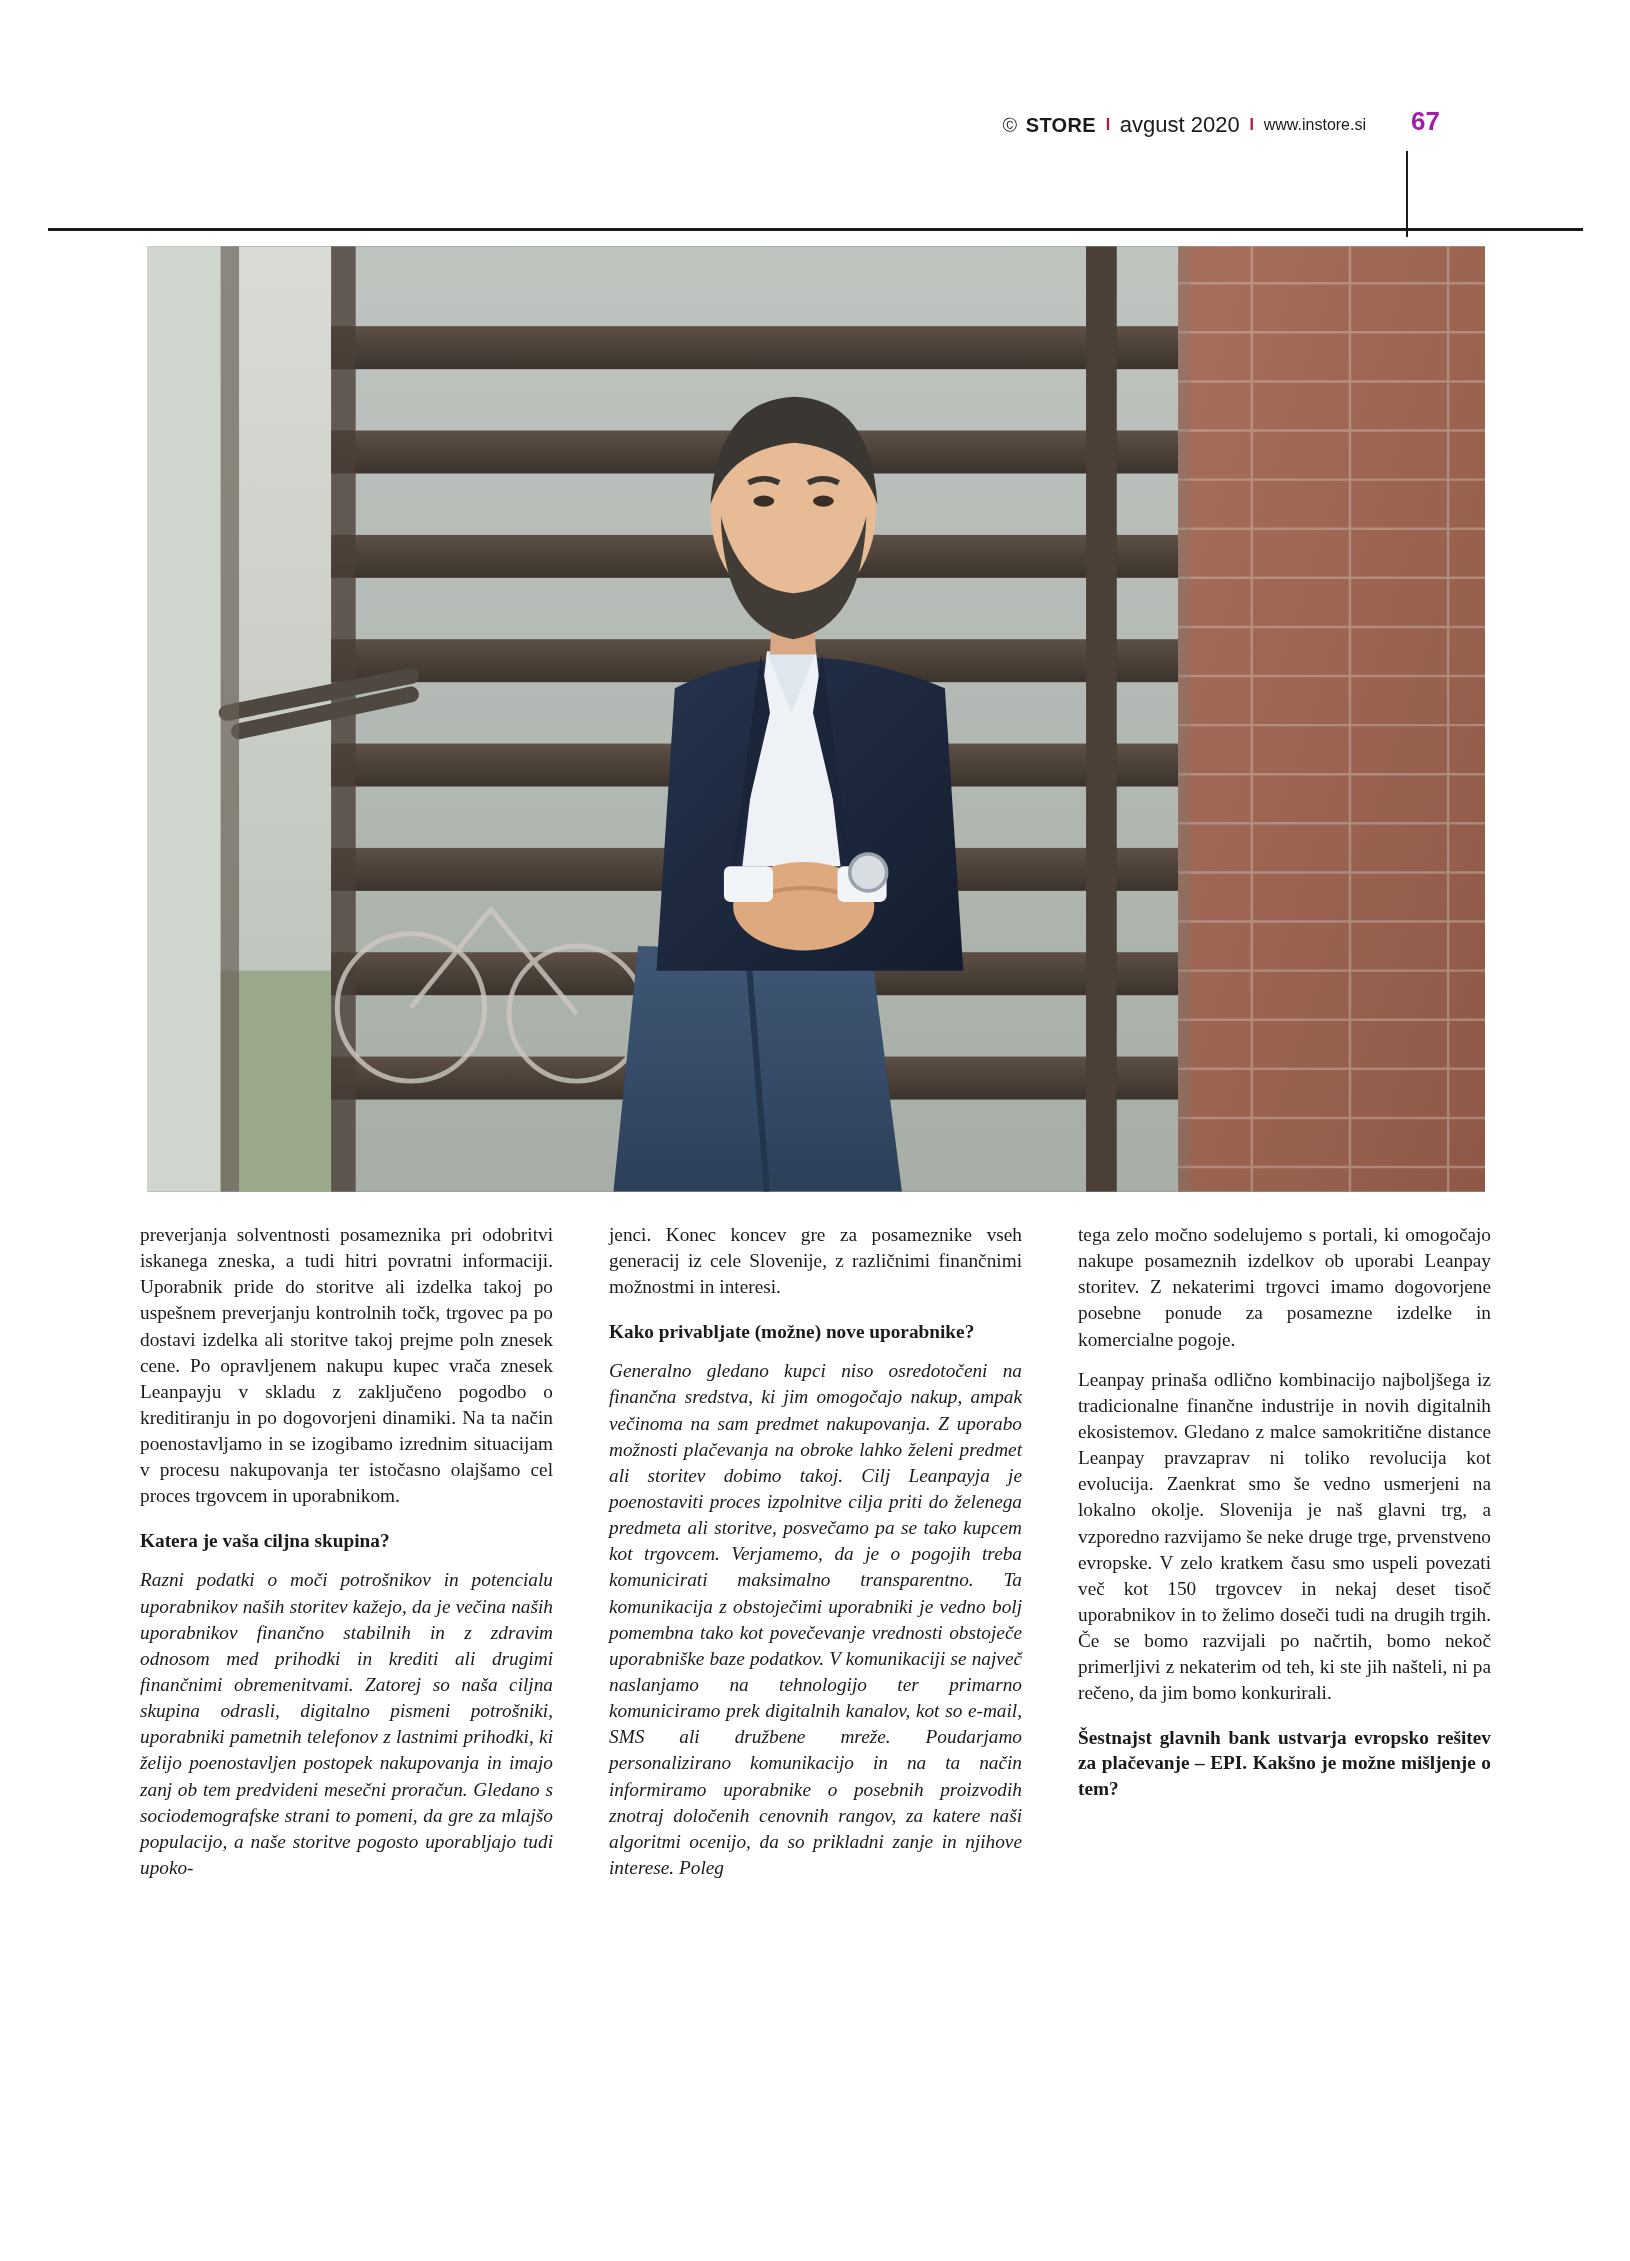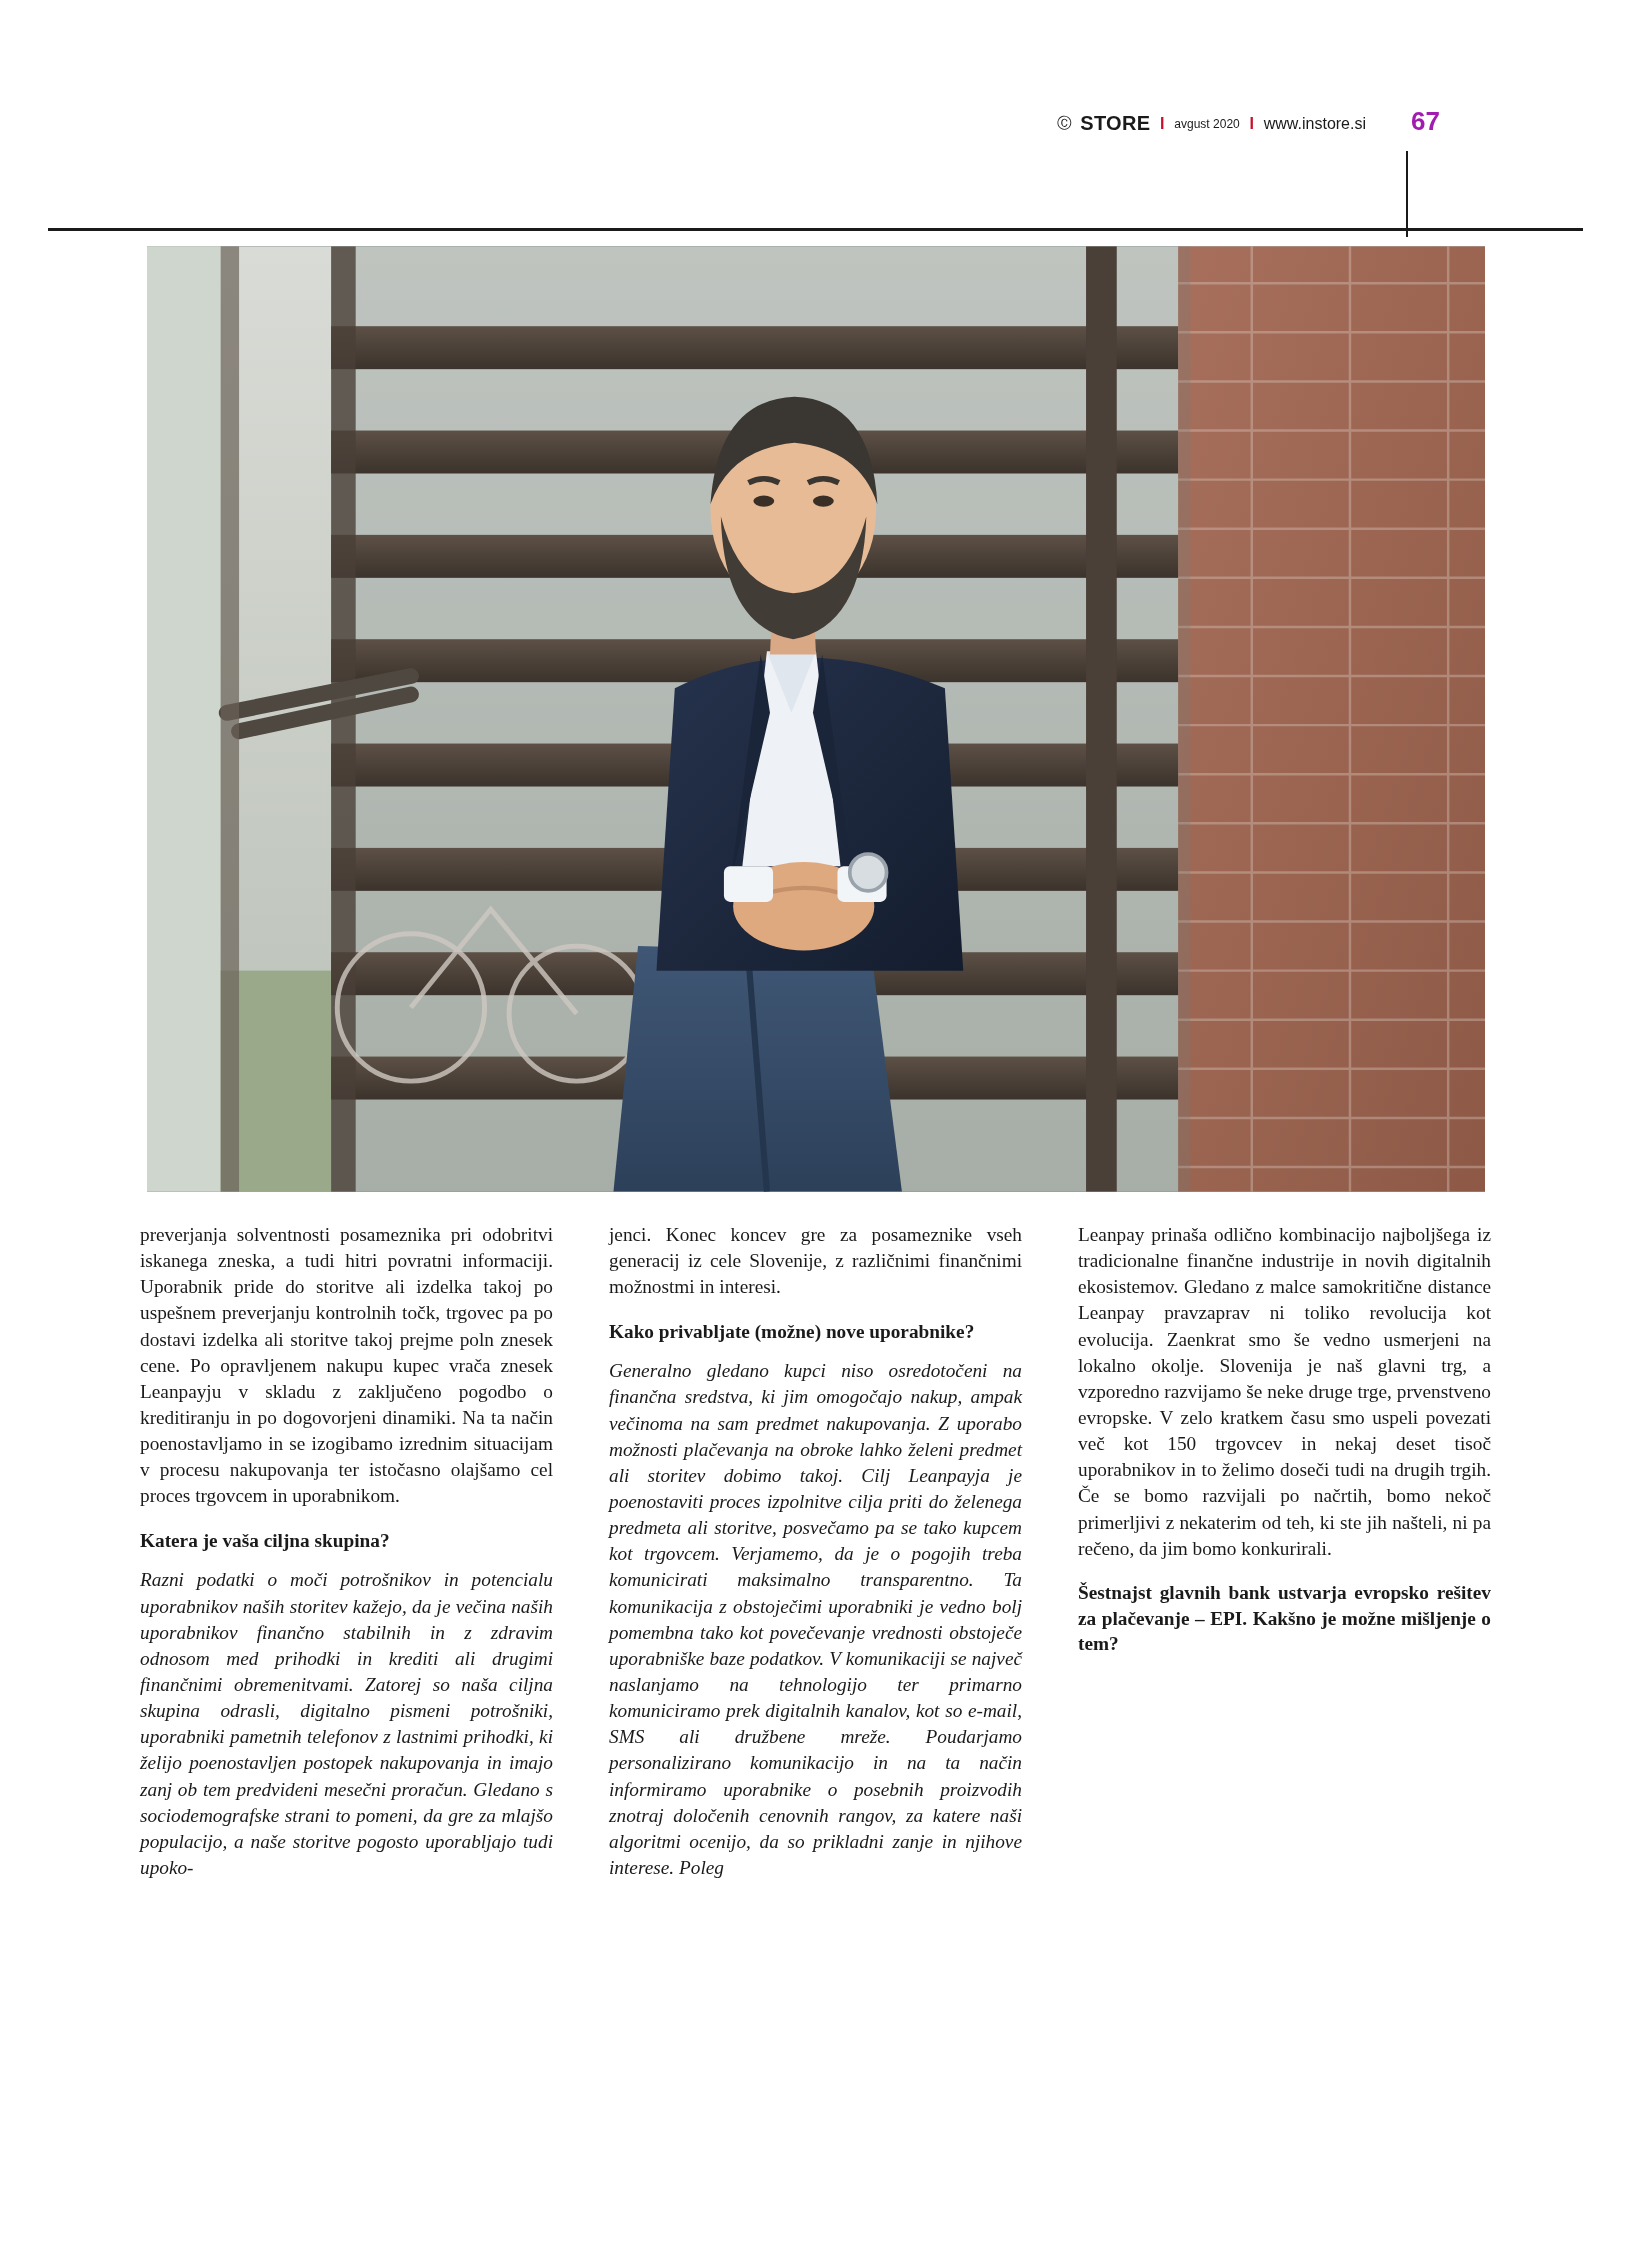--- a/index.html
+++ b/index.html
@@ -62,21 +62,21 @@
     font-size: 20px;
     letter-spacing: 0.3px;
   }
   .sep {
     color: #c8102e;
     font-weight: bold;
     font-size: 16px;
     padding: 0 1.2px;
   }
   .issue {
-    font-size: 12px;
+    font-size: 22px;
   }
   .site {
     font-size: 16px;
   }
   .page-number {
     position: absolute;
     right: 190px;
     top: 106px;
     font-family: Liberation Sans, sans-serif;
     font-weight: bold;
@@ -287,20 +287,21 @@
       <p>Razni podatki o moči potrošnikov in potencialu uporabnikov naših storitev kažejo, da je večina naših uporabnikov finančno stabilnih in z zdravim odnosom med prihodki in krediti ali drugimi finančnimi obremenitvami. Zatorej so naša ciljna skupina odrasli, digitalno pismeni potrošniki, uporabniki pametnih telefonov z lastnimi prihodki, ki želijo poenostavljen postopek nakupovanja in imajo zanj ob tem predvideni mesečni proračun. Gledano s sociodemografske strani to pomeni, da gre za mlajšo populacijo, a naše storitve pogosto uporabljajo tudi upoko-</p>
     </div>
 
     <div class="col">
       <p>jenci. Konec koncev gre za posameznike vseh generacij iz cele Slovenije, z različnimi finančnimi možnostmi in interesi.</p>
       <p class="q">Kako privabljate (možne) nove uporabnike?</p>
       <p>Generalno gledano kupci niso osredotočeni na finančna sredstva, ki jim omogočajo nakup, ampak večinoma na sam predmet nakupovanja. Z uporabo možnosti plačevanja na obroke lahko želeni predmet ali storitev dobimo takoj. Cilj Leanpayja je poenostaviti proces izpolnitve cilja priti do želenega predmeta ali storitve, posvečamo pa se tako kupcem kot trgovcem. Verjamemo, da je o pogojih treba komunicirati maksimalno transparentno. Ta komunikacija z obstoječimi uporabniki je vedno bolj pomembna tako kot povečevanje vrednosti obstoječe uporabniške baze podatkov. V komunikaciji se največ naslanjamo na tehnologijo ter primarno komuniciramo prek digitalnih kanalov, kot so e-mail, SMS ali družbene mreže. Poudarjamo personalizirano komunikacijo in na ta način informiramo uporabnike o posebnih proizvodih znotraj določenih cenovnih rangov, za katere naši algoritmi ocenijo, da so prikladni zanje in njihove interese. Poleg</p>
     </div>
 
     <div class="col">
+      <p>tega zelo močno sodelujemo s portali, ki omogočajo nakupe posameznih izdelkov ob uporabi Leanpay storitev. Z nekaterimi trgovci imamo dogovorjene posebne ponude za posamezne izdelke in komercialne pogoje.</p>
       <p>Leanpay prinaša odlično kombinacijo najboljšega iz tradicionalne finančne industrije in novih digitalnih ekosistemov. Gledano z malce samokritične distance Leanpay pravzaprav ni toliko revolucija kot evolucija. Zaenkrat smo še vedno usmerjeni na lokalno okolje. Slovenija je naš glavni trg, a vzporedno razvijamo še neke druge trge, prvenstveno evropske. V zelo kratkem času smo uspeli povezati več kot 150 trgovcev in nekaj deset tisoč uporabnikov in to želimo doseči tudi na drugih trgih. Če se bomo razvijali po načrtih, bomo nekoč primerljivi z nekaterim od teh, ki ste jih našteli, ni pa rečeno, da jim bomo konkurirali.</p>
       <p class="q">Šestnajst glavnih bank ustvarja evropsko rešitev za plačevanje – EPI. Kakšno je možne mišljenje o tem?</p>
     </div>
 
   </div>
 
 </div>
 
 
 </body></html>

